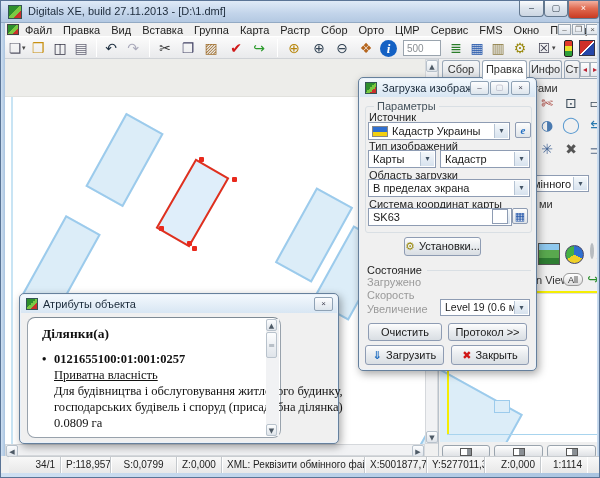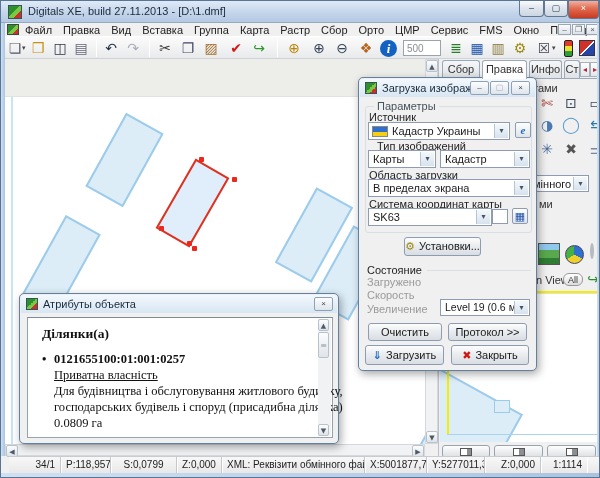--- a/index.html
+++ b/index.html
@@ -266,21 +266,21 @@
         <i></i>
       </div>
   </div>
 
   <div class="dlg" style="left:18px;top:292px;width:320px;height:151px;">
     <div class="dlg-title">
       <span class="dico"></span>
       <span class="dtxt">Атрибуты объекта</span>
       <span class="dlgbtn" style="right:4px;">×</span>
     </div>
-    <div class="attr-content" style="left:7px;top:23px;width:306px;height:121px;">
+    <div class="attr-content" style="left:7px;top:23px;width:254px;height:121px;border-radius:8px;">
       <div style="position:absolute;left:14px;top:8px;font-size:13.5px;font-weight:bold;">Ділянки(а)</div>
       <div style="position:absolute;left:14px;top:34px;font-weight:bold;">•</div>
       <div style="position:absolute;left:26px;top:34px;font-weight:bold;">0121655100:01:001:0257</div>
       <div style="position:absolute;left:26px;top:50px;text-decoration:underline;">Приватна власність</div>
       <div style="position:absolute;left:26px;top:66px;white-space:nowrap;">Для будівництва і обслуговування житлового будинку,</div>
       <div style="position:absolute;left:26px;top:82px;white-space:nowrap;">господарських будівель і споруд (присадибна ділянка)</div>
       <div style="position:absolute;left:26px;top:98px;text-align:right;">0.0809 га</div>
       <div class="attr-scroll">
         <span class="sarrow" style="left:0;top:0;width:11px;">▲</span>
         <span class="sarrow" style="left:0;top:13px;width:11px;height:26px;line-height:26px;font-size:8px;color:#8a94a0;">≡</span>
@@ -301,36 +301,36 @@
     <div class="groupbox" style="left:6px;top:28px;width:167px;height:127px;">
       <span class="gcap">Параметры</span>
     </div>
     <span class="flabel" style="left:10px;top:33px;">Источник</span>
     <div class="combo" style="left:9px;top:44px;width:142px;">
       <span class="flag"></span>
       <span class="cval" style="left:23px;">Кадастр Украины</span>
       <span class="combo-arr">▾</span>
     </div>
     <span class="squarebtn" style="left:156px;top:44px;color:#1a6ac0;font-family:'Liberation Serif',serif;font-weight:bold;font-style:italic;">e</span>
-    <span class="flabel" style="left:18px;top:62px;">Тип изображений</span>
+    <span class="flabel" style="left:10px;top:62px;">Тип изображений</span>
     <div class="combo" style="left:9px;top:72px;width:68px;">
       <span class="cval">Карты</span>
       <span class="combo-arr">▾</span>
     </div>
     <div class="combo" style="left:81px;top:72px;width:90px;">
       <span class="cval">Кадастр</span>
       <span class="combo-arr">▾</span>
     </div>
     <span class="flabel" style="left:10px;top:91px;">Область загрузки</span>
     <div class="combo" style="left:9px;top:101px;width:162px;">
       <span class="cval">В пределах экрана</span>
       <span class="combo-arr">▾</span>
     </div>
     <span class="flabel" style="left:10px;top:120px;">Система координат карты</span>
-    <div class="combo" style="left:9px;top:130px;width:124px;">
+    <div class="combo" style="left:9px;top:130px;width:144px;">
       <span class="cval">SK63</span>
       <span class="combo-arr">▾</span>
     </div>
     <div style="position:absolute;left:133px;top:131px;width:16px;height:15px;background:#fff;border:1px solid #8e9cb3;"></div>
     <span class="squarebtn" style="left:153px;top:130px;color:#2255aa;">▦</span>
 
     <div class="btn" style="left:45px;top:159px;width:77px;height:19px;line-height:17px;">
       <span class="bico" style="color:#9a8a10;">⚙</span><span>Установки...</span>
     </div>
 

